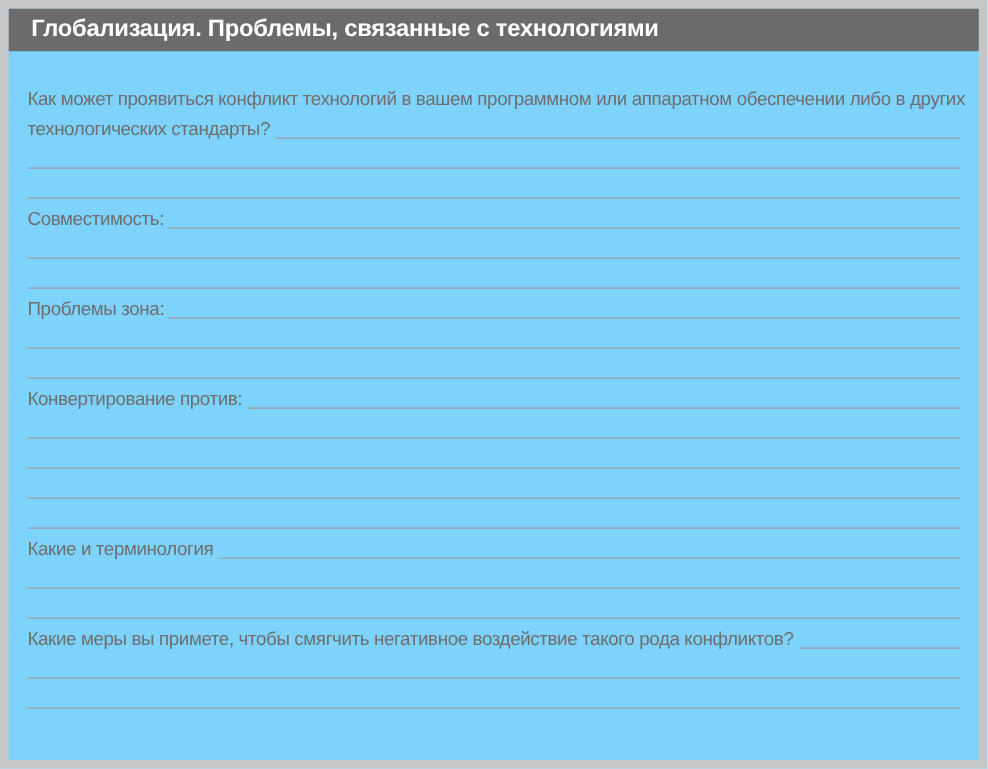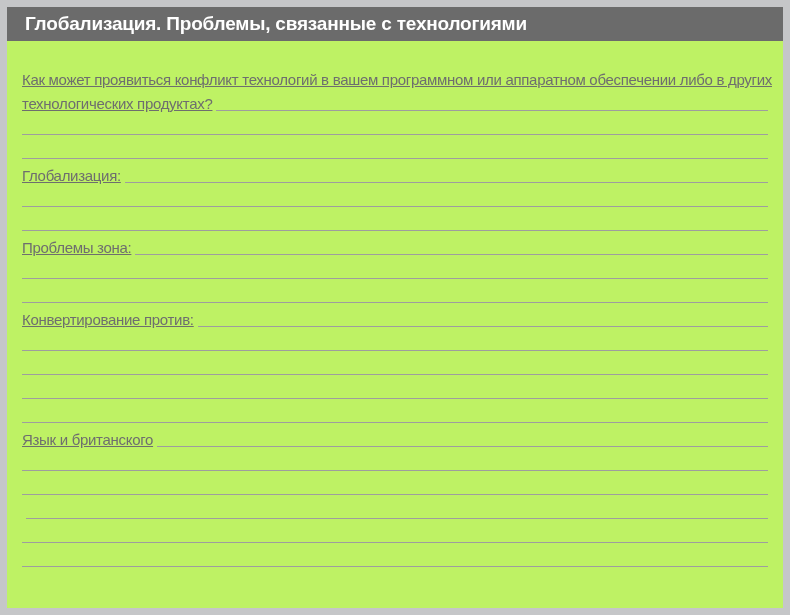--- a/index.html
+++ b/index.html
@@ -6,21 +6,21 @@
   html, body {
     width: 790px; height: 615px;
     font-family: "Liberation Sans", "DejaVu Sans", sans-serif;
     background: #ffffff;
     overflow: hidden;
   }
   .page {
     position: relative;
     width: 790px; height: 615px;
     border: 7px solid var(--border-color, #c5c6c8);
-    background: #bef264;
+    background: #7dd3fc;
   }
   .header {
     height: 34px;
     background: var(--header-bg, #6b6b6b);
     display: flex;
     align-items: center;
     padding-left: 18px;
   }
   .header .title {
     color: var(--header-text, #ffffff);
@@ -37,21 +37,20 @@
     display: flex;
     align-items: flex-end;
   }
   .label {
     color: var(--text-color, #6e6e6e);
     font-size: 15px;
     line-height: 18px;
     letter-spacing: -0.3px;
     white-space: nowrap;
     margin-bottom: -2px;
-    text-decoration: underline;
   }
   .fill {
     flex: 1;
     height: 0;
     border-bottom: 1.5px solid var(--rule-color, #9e9e9e);
     margin-left: 4px;
     min-width: 30px;
   }
   .blank {
     height: 24px;
@@ -64,29 +63,29 @@
 <div class="page" style="--header-bg: #6b6b6b; --header-text: #ffffff; --border-color: #c5c6c8; --text-color: #6e6e6e; --rule-color: #9e9e9e;">
   <div class="header">
     <span class="title">Глобализация. Проблемы, связанные с технологиями</span>
   </div>
   <div class="content" id="form-body">
       <div class="section">
         <div class="row">
           <span class="label">Как может проявиться конфликт технологий в вашем программном или аппаратном обеспечении либо в других</span>
         </div>
         <div class="row">
-          <span class="label">технологических продуктах?</span>
+          <span class="label">технологических стандарты?</span>
           <span class="fill"></span>
         </div>
         <div class="blank"></div>
         <div class="blank"></div>
       </div>
       <div class="section">
         <div class="row">
-          <span class="label">Глобализация:</span>
+          <span class="label">Совместимость:</span>
           <span class="fill"></span>
         </div>
         <div class="blank"></div>
         <div class="blank"></div>
       </div>
       <div class="section">
         <div class="row">
           <span class="label">Проблемы зона:</span>
           <span class="fill"></span>
         </div>
@@ -100,27 +99,28 @@
         </div>
         <div class="blank"></div>
         <div class="blank"></div>
       </div>
       <div class="section">
         <div class="blank"></div>
         <div class="blank"></div>
       </div>
       <div class="section">
         <div class="row">
-          <span class="label">Язык и британского</span>
+          <span class="label">Какие и терминология</span>
           <span class="fill"></span>
         </div>
         <div class="blank"></div>
         <div class="blank"></div>
       </div>
       <div class="section">
         <div class="row">
+          <span class="label">Какие меры вы примете, чтобы смягчить негативное воздействие такого рода конфликтов?</span>
           <span class="fill"></span>
         </div>
         <div class="blank"></div>
         <div class="blank"></div>
       </div>
     </div>
 </div>
 
 </body></html>

